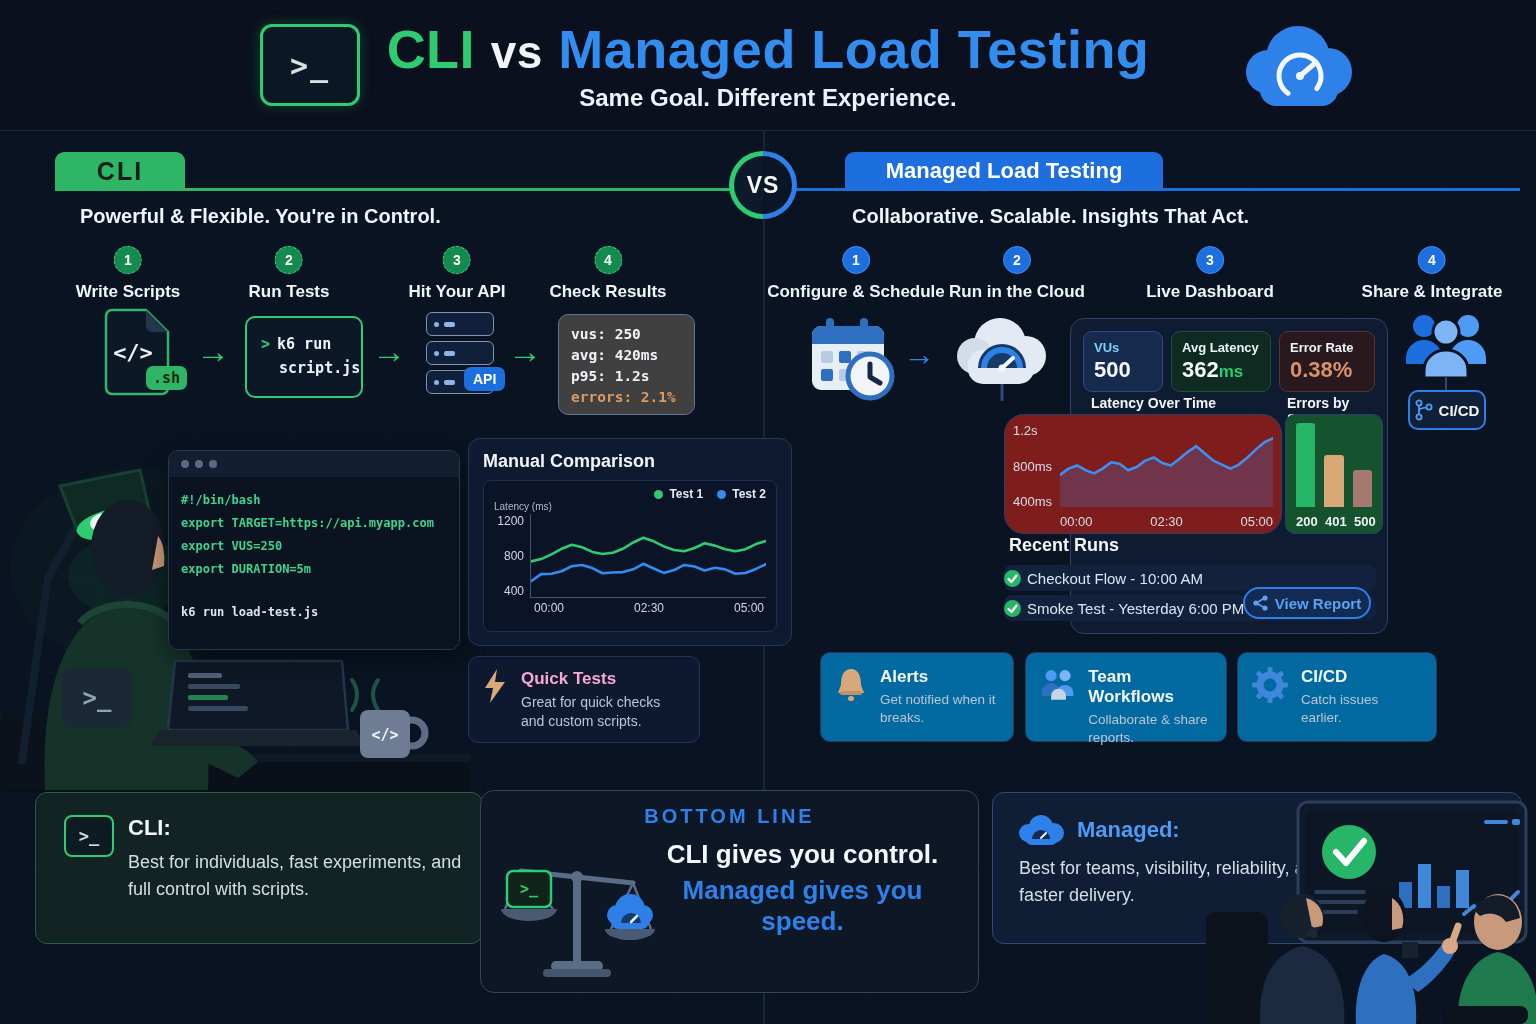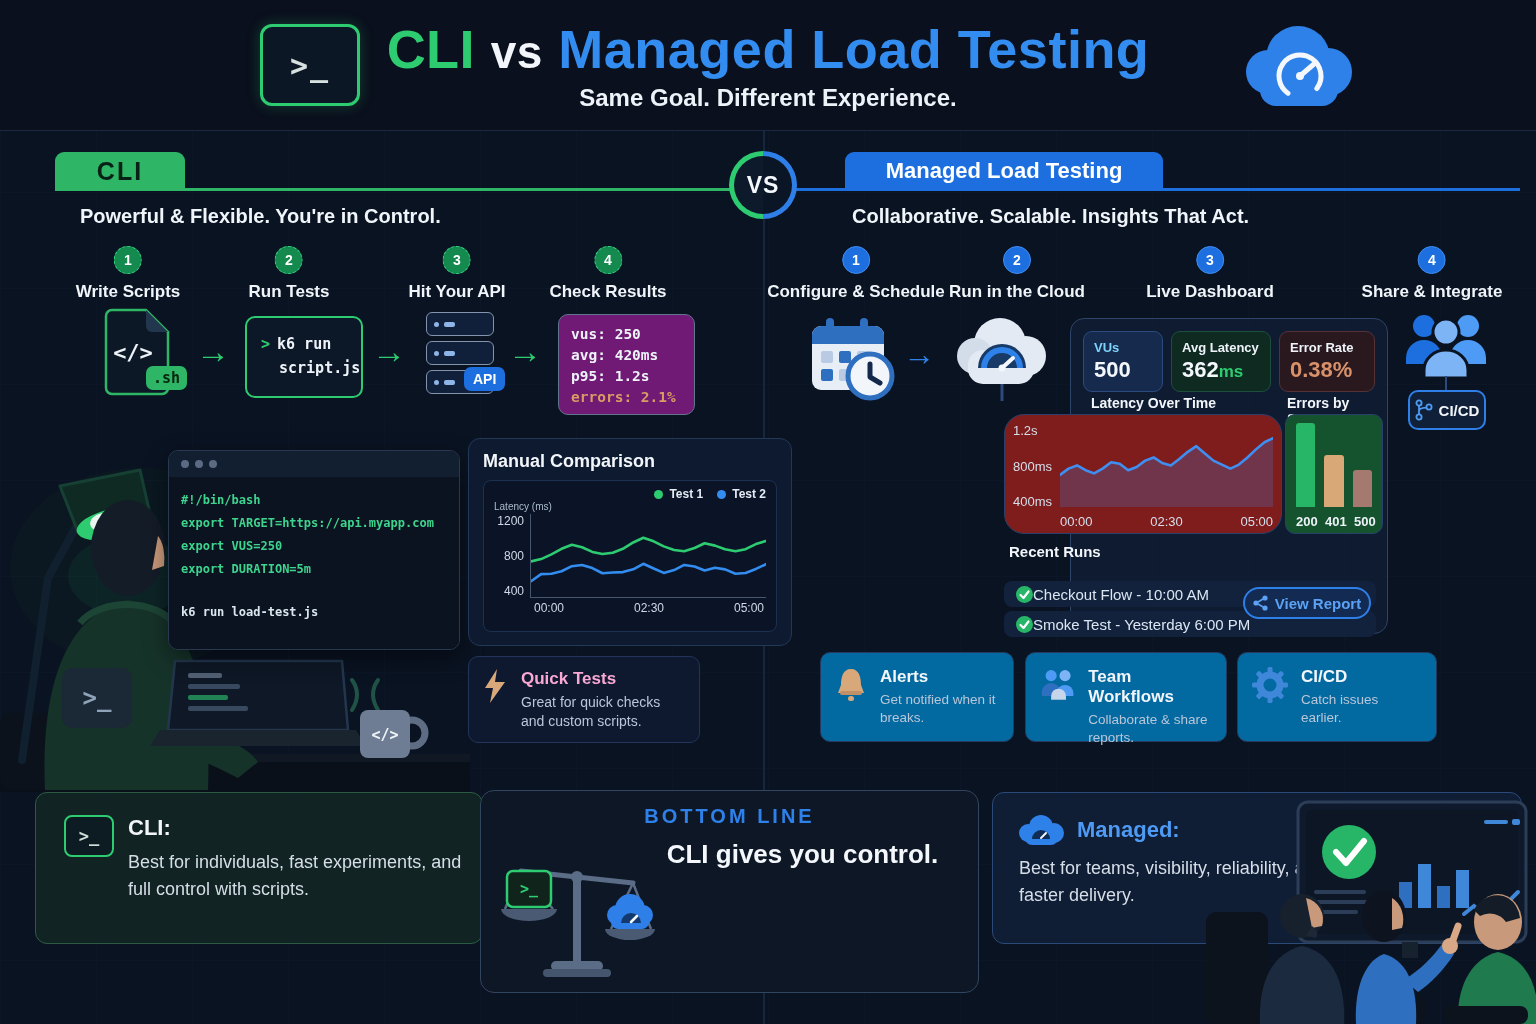--- a/index.html
+++ b/index.html
@@ -56,21 +56,21 @@
     color:#eef3f9;line-height:24px;z-index:2;box-sizing:border-box;}
   .term-box .prompt{color:#2ecc71;margin-right:7px;}
   .term-box .l2{padding-left:18px;}
   .servers{position:absolute;left:426px;top:312px;width:70px;z-index:2;}
   .server-row{width:68px;height:24px;border:1.5px solid #8494ad;border-radius:6px;background:#10203a;margin-bottom:5px;
     display:flex;align-items:center;padding-left:7px;gap:5px;box-sizing:border-box;}
   .server-dot{width:5px;height:5px;border-radius:50%;background:#8fb4e8;}
   .server-slot{width:11px;height:5px;border-radius:2px;background:#8fb4e8;}
   .api-badge{position:absolute;left:38px;top:55px;background:#1d6fe0;color:#fff;font-weight:bold;font-size:14px;
     padding:4px 9px;border-radius:7px;}
-  .results-box{position:absolute;left:558px;top:314px;width:137px;height:101px;background:#701a75;border:1.5px solid #62748e;
+  .results-box{position:absolute;left:558px;top:314px;width:137px;height:101px;background:#404040;border:1.5px solid #62748e;
     border-radius:10px;padding:9px 12px;font-family:"DejaVu Sans Mono",monospace;font-size:14.5px;font-weight:bold;
     color:#eef3f9;line-height:21px;z-index:2;box-sizing:border-box;}
   .results-box .err{color:#dd9b64;}
 
   
   .editor{position:absolute;left:168px;top:450px;width:290px;height:198px;background:#0d1726;border:1px solid #27384f;
     border-radius:10px;z-index:2;overflow:hidden;box-shadow:0 8px 24px rgba(0,0,0,.45);}
   .editor-bar{height:26px;background:#121f30;display:flex;align-items:center;gap:6px;padding-left:12px;}
   .ed-dot{width:8px;height:8px;border-radius:50%;background:#5b6b82;}
   .editor-body{padding:12px;font-family:"DejaVu Sans Mono",monospace;font-size:12px;font-weight:bold;line-height:23px;
@@ -125,23 +125,23 @@
   .lat-yticks{position:absolute;left:8px;top:8px;bottom:24px;display:flex;flex-direction:column;justify-content:space-between;
     font-size:13px;color:#d5dfec;}
   .lat-plot{position:absolute;left:55px;right:8px;top:8px;bottom:26px;}
   .lat-xticks{position:absolute;left:55px;right:8px;bottom:4px;display:flex;justify-content:space-between;font-size:13px;color:#d5dfec;}
   .err-pane{position:absolute;left:214px;top:95px;width:98px;height:120px;background:#14532d;border:1px solid #28406a;
     border-radius:10px;box-sizing:border-box;}
   .bars{position:absolute;left:10px;right:10px;top:8px;bottom:26px;display:flex;align-items:flex-end;gap:9px;}
   .vbar{width:20px;border-radius:3px 3px 0 0;}
   .bar-labels{position:absolute;left:10px;right:10px;bottom:4px;display:flex;gap:9px;font-size:13px;font-weight:bold;color:#eef3f9;}
   .bar-labels span{width:20px;text-align:center;}
-  .rr-title{position:absolute;left:-62px;top:224px;font-size:15px;font-weight:bold;color:#f2f6fa;}
+  .rr-title{position:absolute;left:-62px;top:216px;font-size:18px;font-weight:bold;color:#f2f6fa;}
   .rr-row{position:absolute;left:-67px;width:372px;height:26px;background:#12223d;border-radius:8px;display:flex;
-    align-items:center;gap:0;padding-left:12px;font-size:15px;color:#dbe6f2;box-sizing:border-box;margin-top:16px;}
+    align-items:center;gap:6px;font-size:15px;color:#dbe6f2;box-sizing:border-box;}
   .rr-row1{top:246px;}
   .rr-row2{top:276px;}
   .view-report{position:absolute;left:172px;top:268px;width:128px;height:32px;background:#132b52;border:2px solid #2f7fe8;
     border-radius:17px;display:flex;align-items:center;justify-content:center;gap:7px;font-size:15px;font-weight:bold;
     color:#5ba2f5;cursor:pointer;box-sizing:border-box;}
 
   
   .people-big{position:absolute;left:1404px;top:310px;z-index:2;}
   .cicd-link{position:absolute;left:1445px;top:376px;width:2px;height:16px;background:#2c4a7e;z-index:2;}
   .cicd-badge{position:absolute;left:1408px;top:390px;width:78px;height:40px;background:#0f2038;border:2px solid #2f7fe8;
@@ -547,20 +547,21 @@
 
   <div class="sum-cli">
     <div class="sum-cli-icon">&gt;_</div>
     <div class="sum-title">CLI:</div>
     <div class="sum-desc">Best for individuals, fast experiments, and full control with scripts.</div>
   </div>
 
   <div class="bline-card">
     <div class="bline-label">BOTTOM LINE</div>
     <div class="bline-l1">CLI gives you control.</div>
+    <div class="bline-l2">Managed gives you speed.</div>
     <svg class="scale-svg" width="156" height="142" viewBox="0 0 156 142">
       <line x1="22" y1="28" x2="134" y2="40" stroke="#5a6c86" stroke-width="5" stroke-linecap="round"></line>
       <circle cx="78" cy="34" r="6" fill="#5a6c86"></circle>
       <rect x="74" y="34" width="8" height="86" fill="#5a6c86"></rect>
       <rect x="52" y="118" width="52" height="10" rx="5" fill="#5a6c86"></rect>
       <rect x="44" y="126" width="68" height="8" rx="4" fill="#44556d"></rect>
       <line x1="22" y1="28" x2="6" y2="66" stroke="#5a6c86" stroke-width="2.5"></line>
       <line x1="22" y1="28" x2="54" y2="66" stroke="#5a6c86" stroke-width="2.5"></line>
       <path d="M2 66 H58 a28 12 0 0 1 -56 0 Z" fill="#4a5a72"></path>
       <rect x="8" y="28" width="44" height="36" rx="6" fill="#10241c" stroke="#2ecc71" stroke-width="2.5"></rect>

